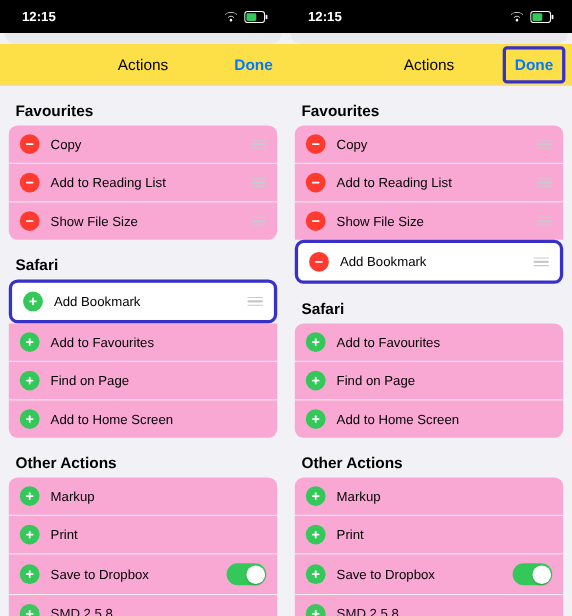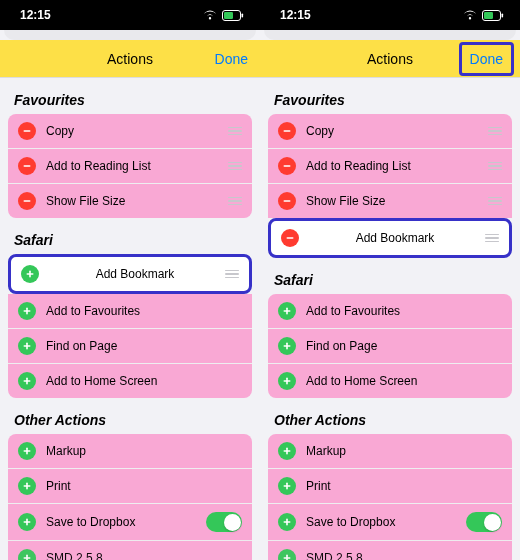--- a/index.html
+++ b/index.html
@@ -4,37 +4,37 @@
   <style>
     * { margin: 0; padding: 0; box-sizing: border-box; font-family: -apple-system, BlinkMacSystemFont, "Segoe UI", Helvetica, Arial, sans-serif; }
     body { background: #fff; width: 520px; height: 560px; overflow: hidden; display: flex; }
     .screen { width: 260px; height: 560px; background: #f2f2f6; position: relative; overflow: hidden; }
     .statusbar { background: #000; height: 30px; display: flex; align-items: center; justify-content: space-between; padding: 0 16px 0 20px; font-size: 12px; color: #fff; font-weight: 600; }
     .sb-right { display: flex; align-items: center; gap: 5px; }
     .wifi-icon svg, .battery-icon svg { display: block; }
     .gray-cap { background: #e9e9ed; height: 10px; border-bottom-left-radius: 10px; border-bottom-right-radius: 10px; margin: 0 4px; }
     .navbar { background: #fde047; height: 38px; display: flex; align-items: center; position: relative; border-bottom: 1px solid #dcdce0; }
     .nav-title { position: absolute; left: 0; right: 0; text-align: center; font-size: 14px; font-weight: 400; color: #000; }
-    .nav-done { position: absolute; right: 12px; font-size: 14px; font-weight: 400; color: #007aff; }
+    .nav-done { position: absolute; right: 12px; font-size: 14px; font-weight: 700; color: #007aff; }
     .content { padding-bottom: 8px; }
-    .section-header { font-size: 14px; font-weight: 600; color: #000; padding: 14px 14px 6px 14px; font-style: italic; }
+    .section-header { font-size: 14px; font-weight: 600; color: #000; padding: 14px 14px 6px 14px; }
     .list { margin: 0 8px; background: #f9a8d4; border-radius: 8px; overflow: hidden; }
     .row { display: flex; align-items: center; padding: 8px 10px; min-height: 34px; position: relative; }
     .row + .row { border-top: 1px solid #eeeef0; }
     .badge { width: 18px; height: 18px; border-radius: 50%; flex-shrink: 0; display: flex; align-items: center; justify-content: center; }
     .badge-red { background: #ff3b30; }
     .badge-green { background: #34c759; }
     .badge svg { display: block; }
     .row-label { flex: 1; font-size: 12px; color: #000; padding-left: 10px; }
     .drag-handle { width: 18px; flex-shrink: 0; display: flex; flex-direction: column; align-items: flex-end; gap: 2px; }
     .drag-handle span { display: block; width: 14px; height: 1.5px; background: #c7c7cc; border-radius: 1px; }
     .toggle { width: 36px; height: 20px; background: #34c759; border-radius: 10px; position: relative; flex-shrink: 0; }
     .toggle::after { content: ""; position: absolute; width: 17px; height: 17px; background: #fff; border-radius: 50%; right: 1.5px; top: 1.5px; box-shadow: 0 1px 2px rgba(0,0,0,.2); }
     .highlight-box { border: 3px solid #3731c8; border-radius: 4px; }
-    .hi-row { margin: 0 8px; background: #fff; border-radius: 8px; text-align: center; }
+    .hi-row { margin: 0 8px; background: #fff; border-radius: 8px; }
     .hi-row .row { border-radius: 6px; }
     .hi-done { position: absolute; right: 6px; top: 2px; padding: 6px 8px; border: 3px solid #3731c8; border-radius: 4px; }
     .navbar.with-hi .nav-done { position: static; }
     .cut-row { opacity: 0.95; }
     .cut-label { position: relative; }
   </style>
 </head>
 <body>
 
 <div class="screen">

